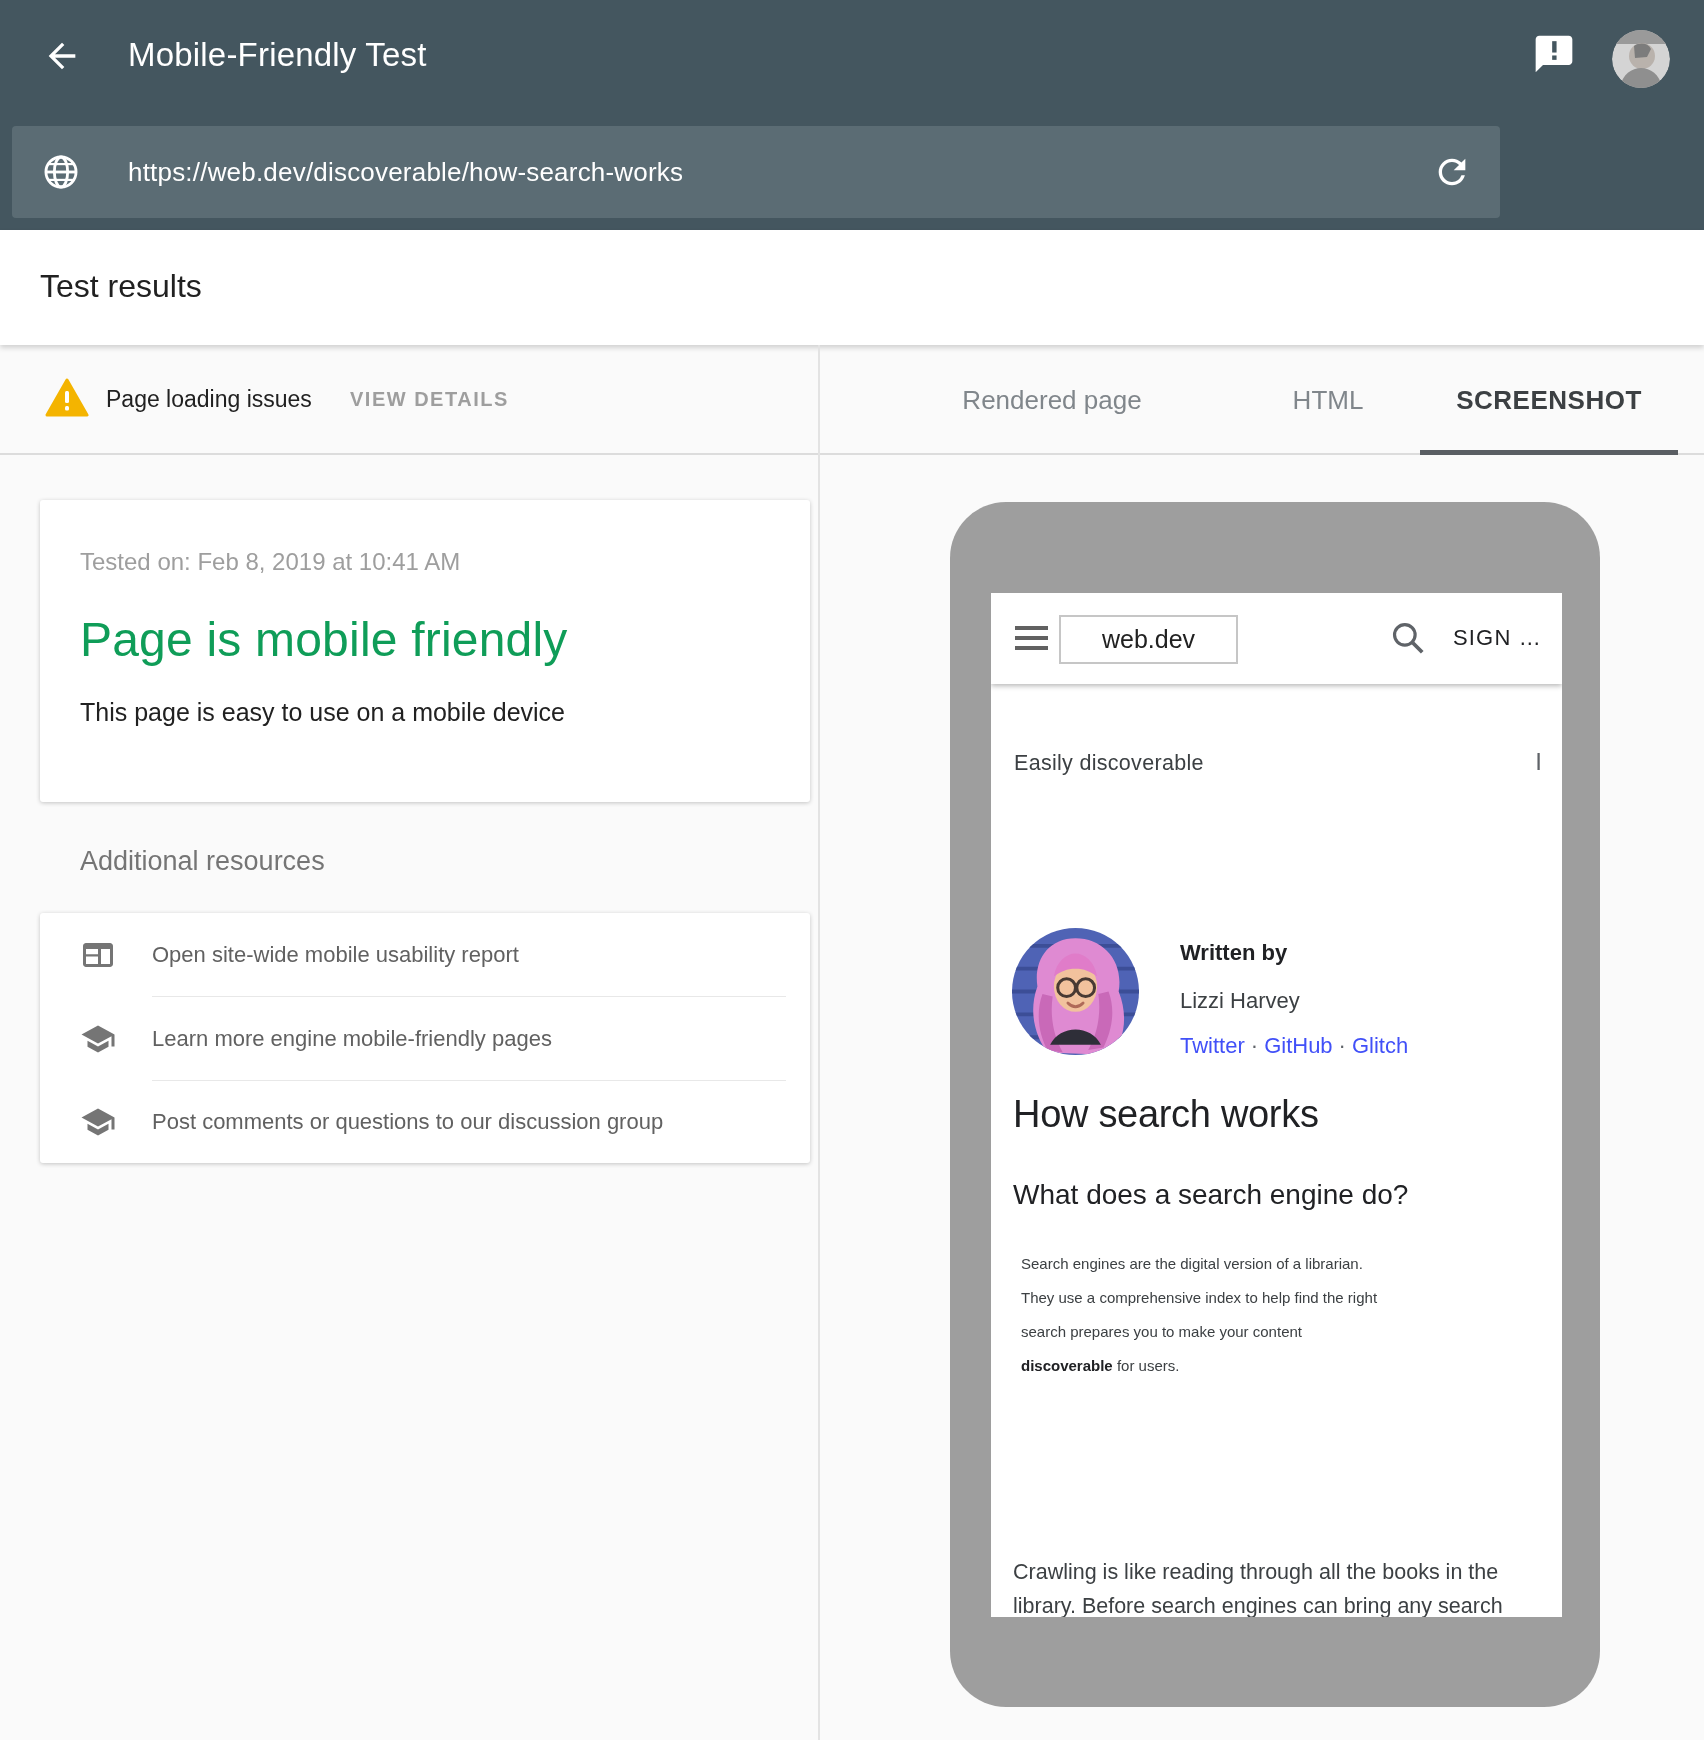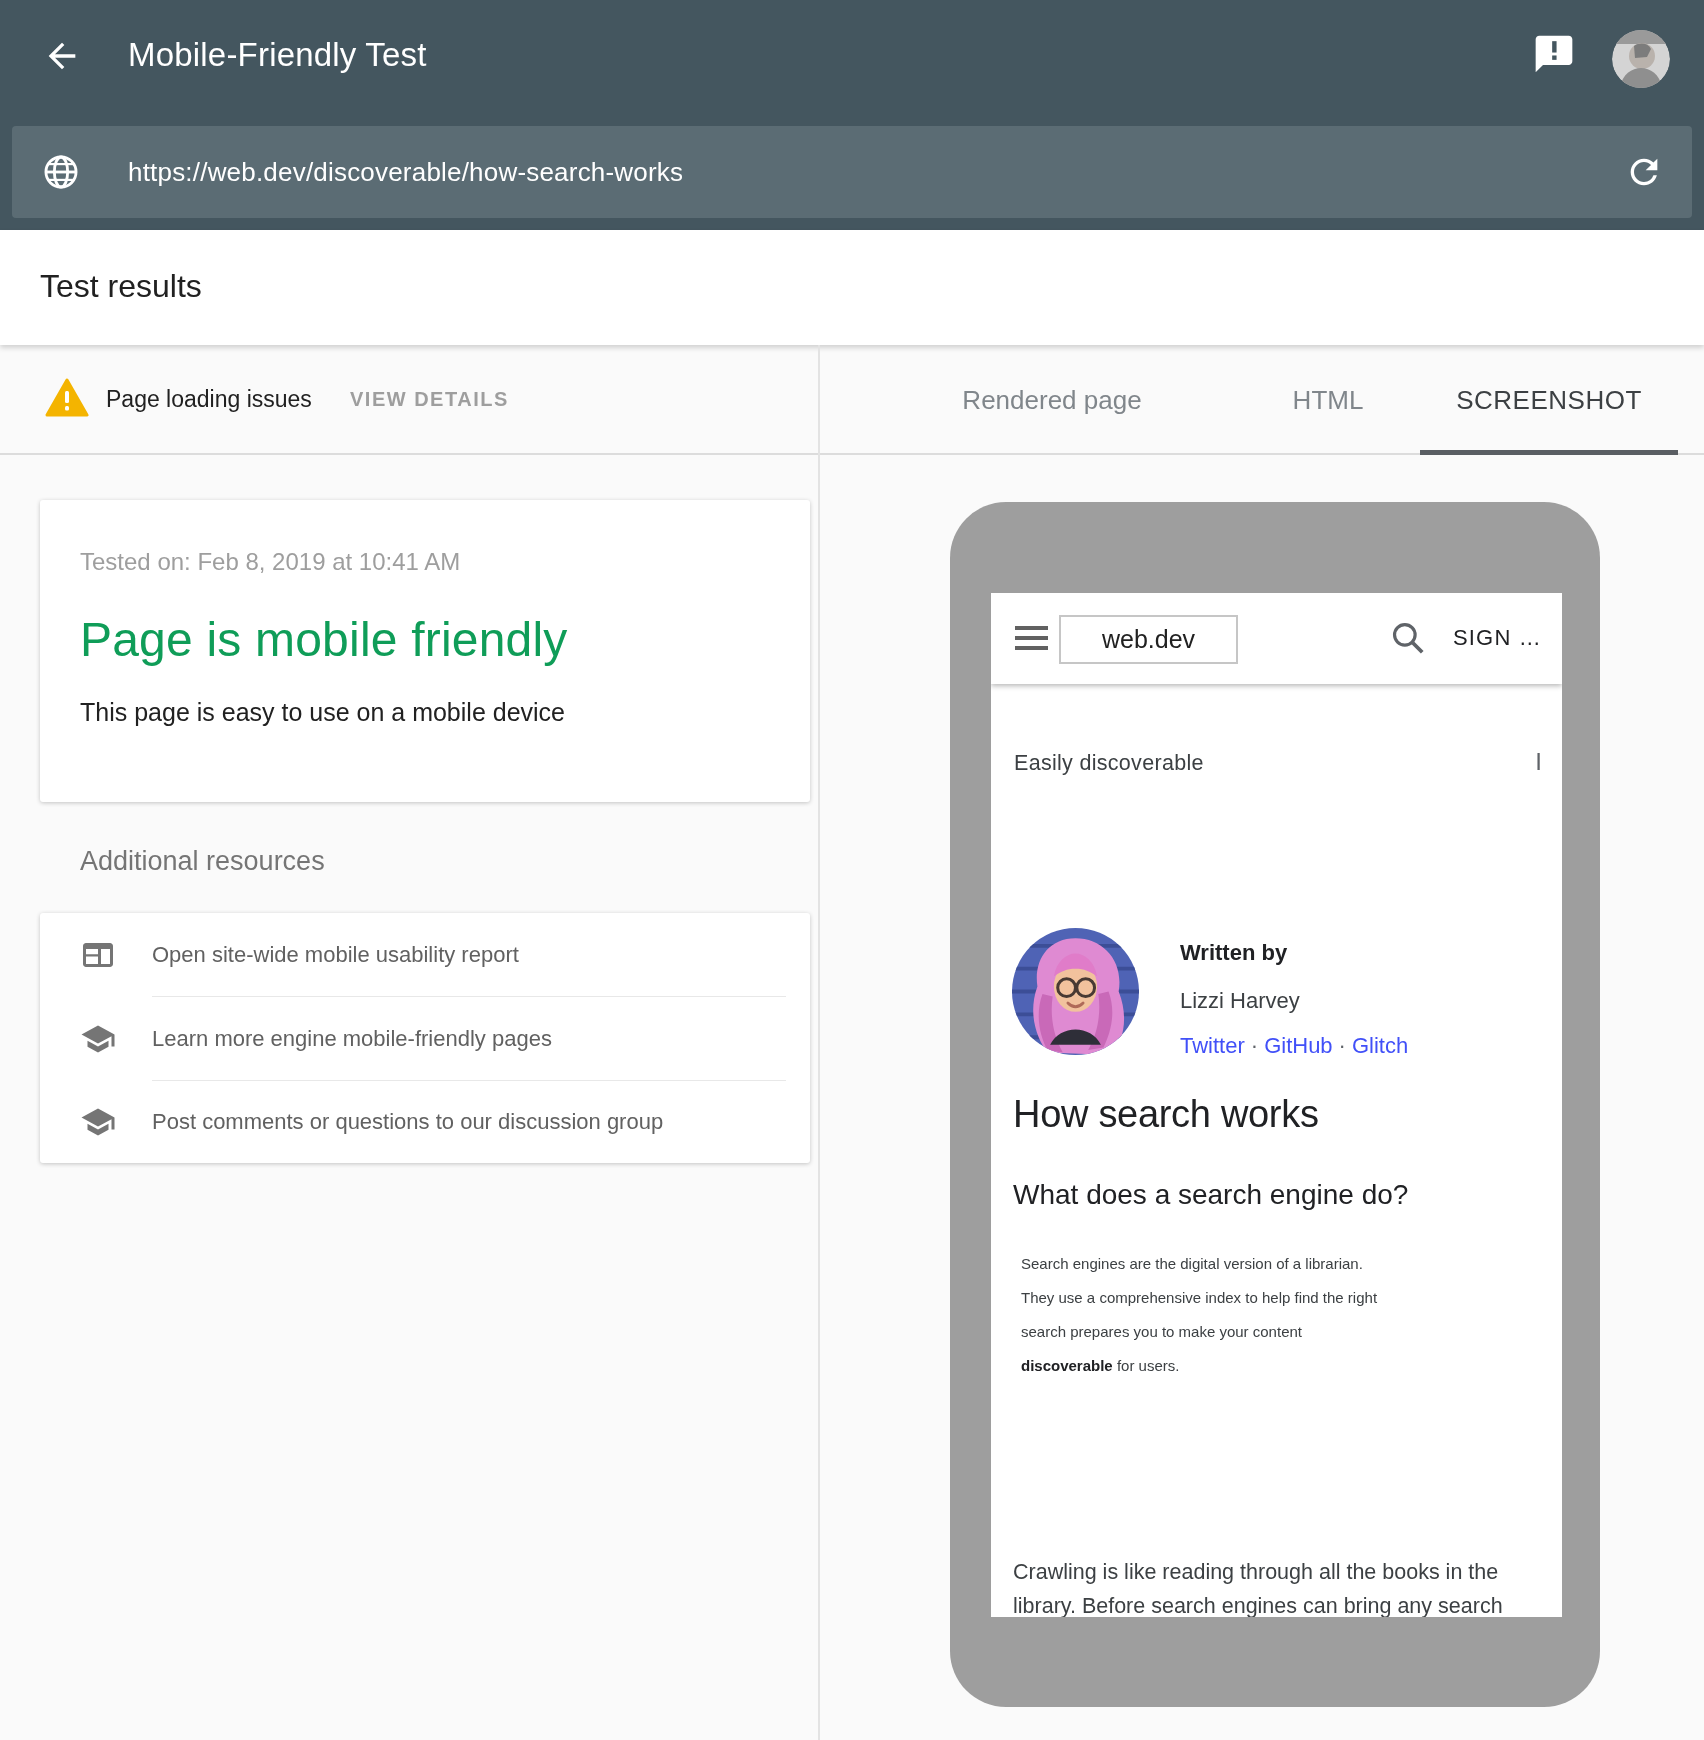--- a/index.html
+++ b/index.html
@@ -8,21 +8,21 @@
   .abs{position:absolute;}
 
   
   .appbar{left:0;top:0;width:1704px;height:230px;background:#44565f;}
   .back-btn{left:42px;top:36px;width:40px;height:40px;cursor:pointer;}
   .app-title{left:128px;top:36px;font-size:33px;color:#ffffff;letter-spacing:.2px;}
   .feedback-btn{left:1532px;top:32px;width:44px;height:44px;}
   .topbar-avatar{left:1612px;top:30px;width:58px;height:58px;border-radius:50%;overflow:hidden;}
 
   
-  .urlbar{left:12px;top:126px;width:1680px;height:92px;background:#5b6c74;border-radius:4px;
+  .urlbar{left:12px;top:126px;width:1488px;height:92px;background:#5b6c74;border-radius:4px;
           display:flex;align-items:center;}
   .globe{margin-left:30px;width:38px;height:38px;flex:0 0 auto;}
   .url-text{margin-left:48px;font-size:26px;color:#ffffff;letter-spacing:.2px;white-space:nowrap;
             overflow:hidden;flex:1 1 auto;}
   .refresh-btn{margin-right:28px;width:40px;height:40px;flex:0 0 auto;}
 
   
   .results-band{left:0;top:230px;width:1704px;height:115px;background:#ffffff;
                 box-shadow:0 3px 5px rgba(0,0,0,.16);}
   .results-title{left:40px;top:268px;font-size:32px;color:#212121;}
@@ -32,21 +32,21 @@
   .tab-underline{left:1420px;top:450px;width:258px;height:5px;background:#5a5e63;z-index:2;}
   .v-divider{left:818px;top:345px;width:2px;height:1395px;background:#e3e3e3;}
 
   .warn-icon{left:45px;top:378px;width:44px;height:40px;}
   .warn-label{left:106px;top:386px;font-size:23px;color:#212121;}
   .warn-action{left:350px;top:388px;font-size:20px;font-weight:700;letter-spacing:1.5px;color:#9e9e9e;cursor:pointer;}
 
   .tab{top:385px;transform:translateX(-50%);font-size:26px;color:#80868b;cursor:pointer;white-space:nowrap;}
   .tab.t1{left:1052px;}
   .tab.t2{left:1328px;}
-  .tab.t3{left:1549px;color:#3c4043;font-weight:400;letter-spacing:.5px;}
+  .tab.t3{left:1549px;color:#3c4043;font-weight:700;letter-spacing:.5px;}
 
   
   .card{background:#ffffff;border-radius:3px;box-shadow:0 1px 4px rgba(0,0,0,.22);}
   .card1{left:40px;top:500px;width:770px;height:302px;}
   .tested-on{left:40px;top:48px;font-size:24px;color:#9e9e9e;}
   .verdict{left:40px;top:112px;font-size:48px;color:#0f9d58;letter-spacing:.2px;}
   .verdict-desc{left:40px;top:198px;font-size:25px;color:#212121;}
 
   .section-heading{left:80px;top:846px;font-size:27px;color:#757575;}
 

